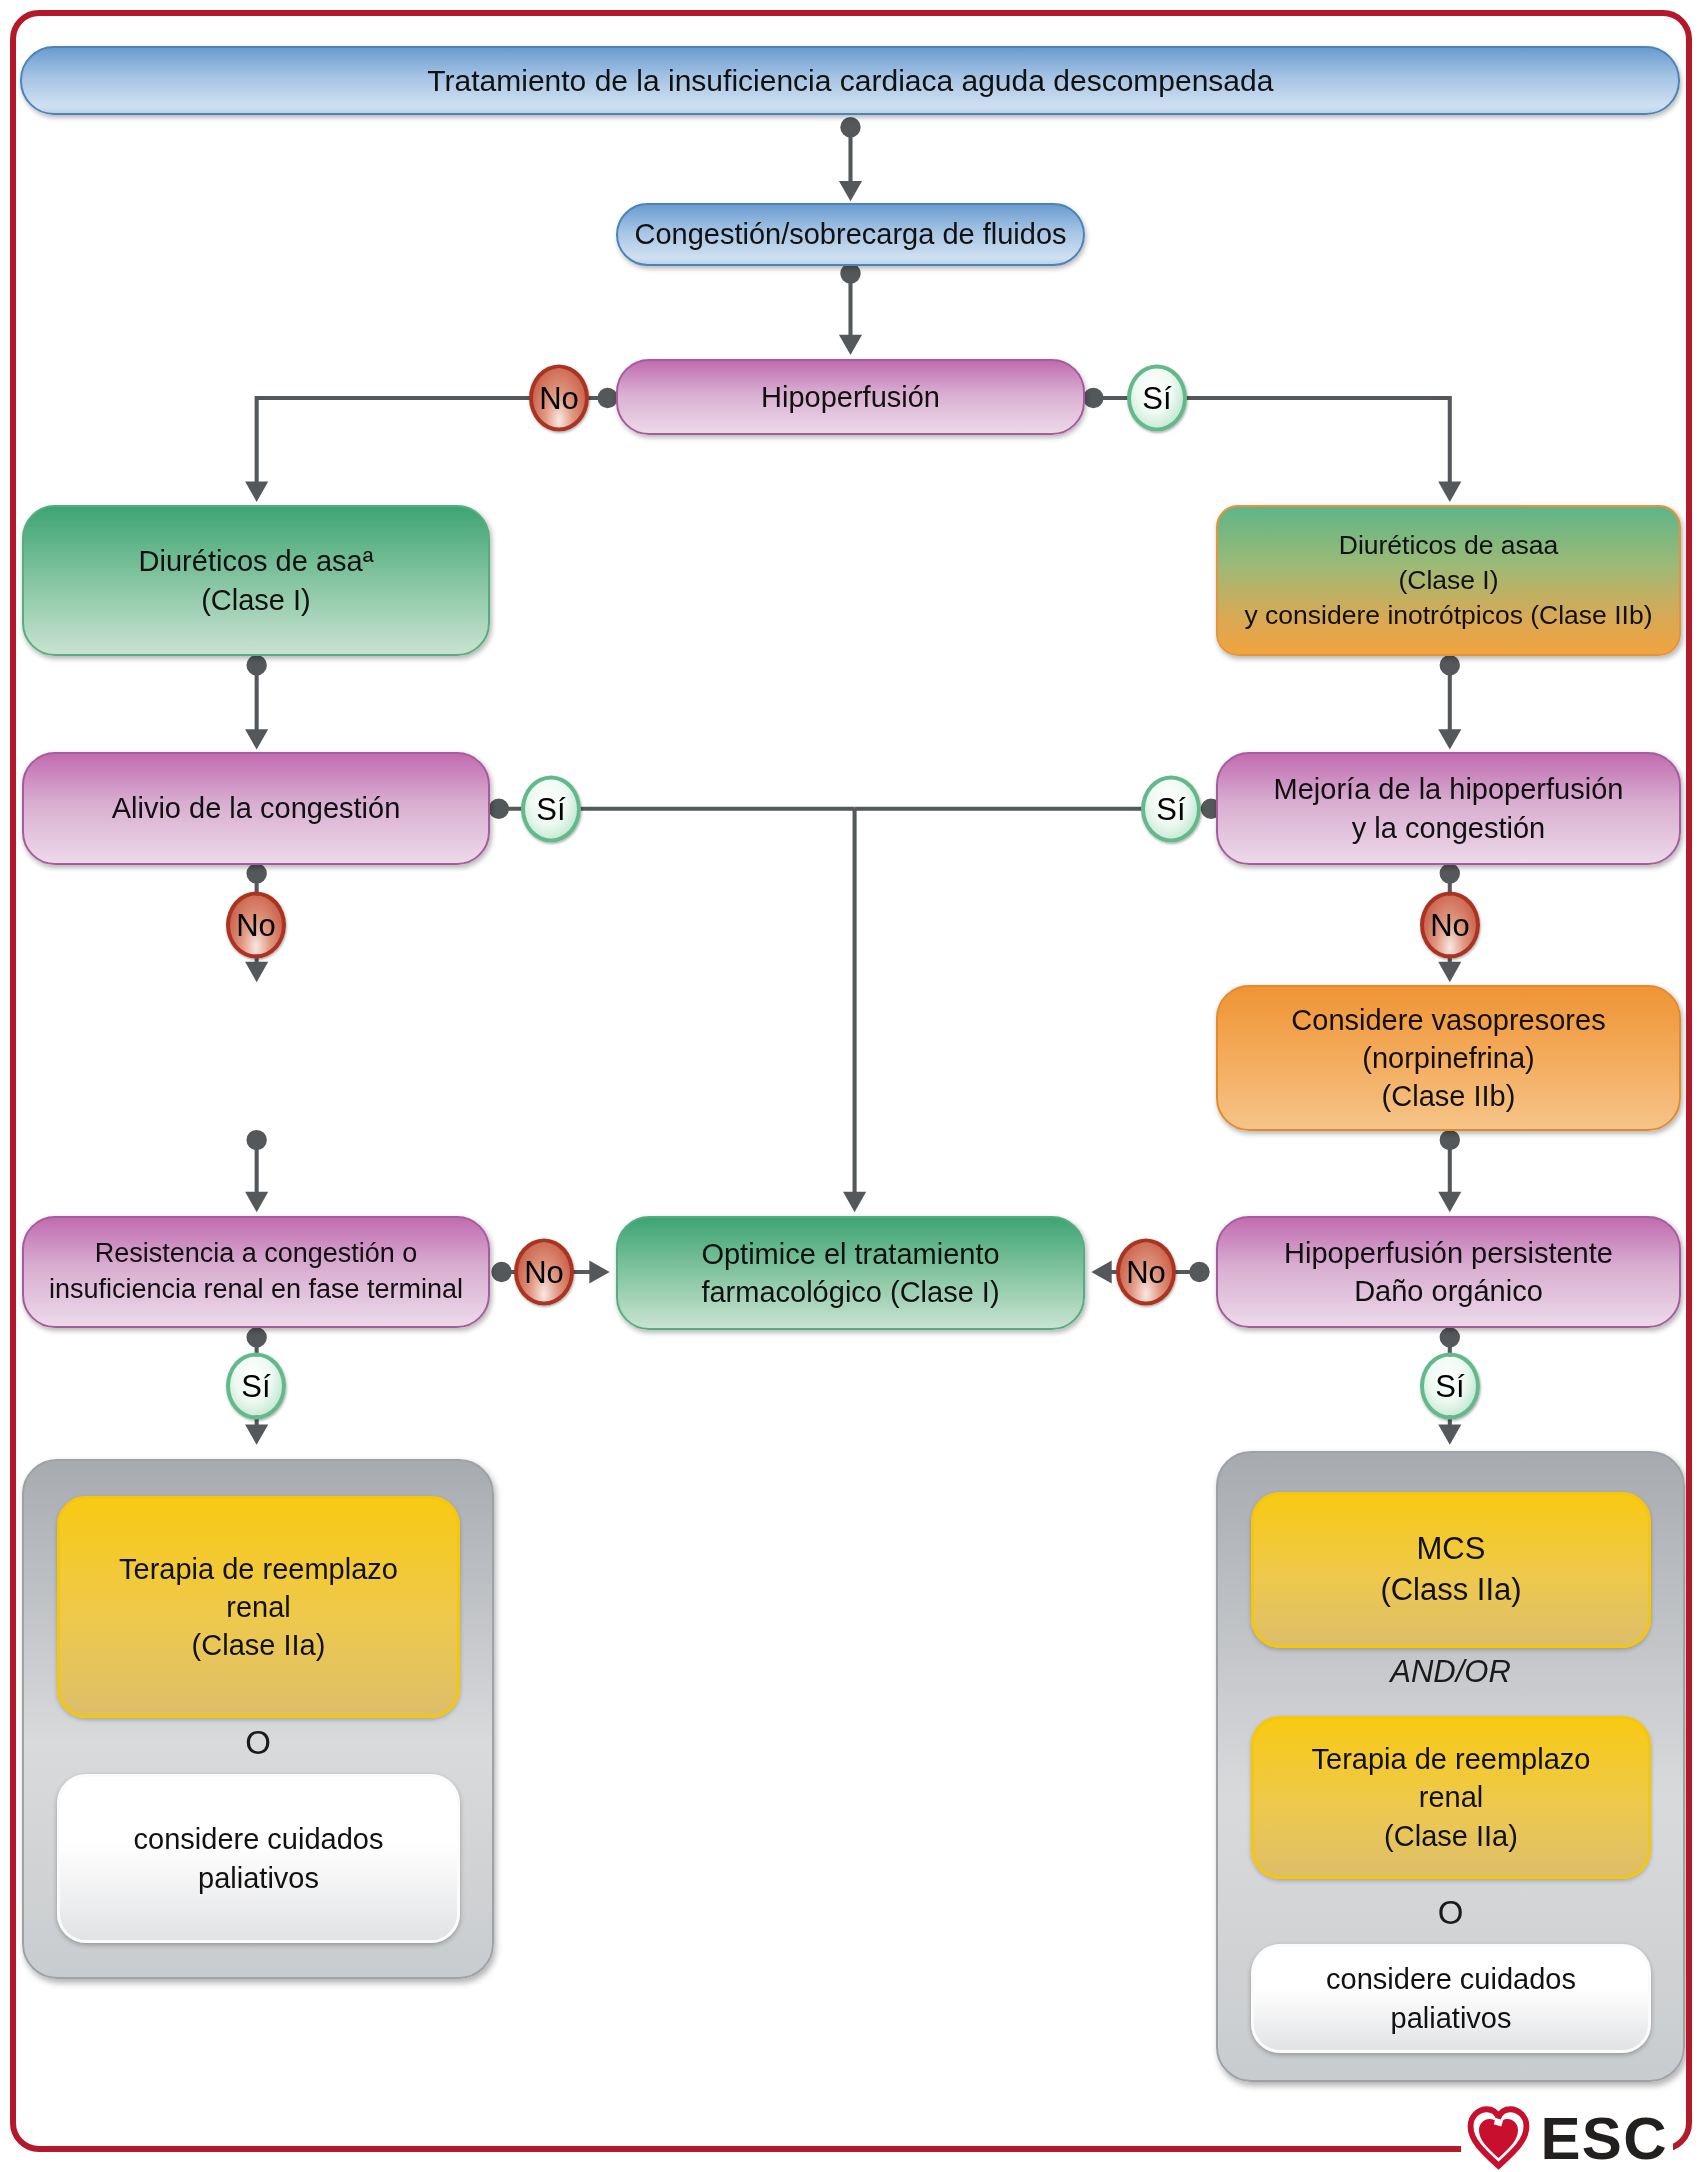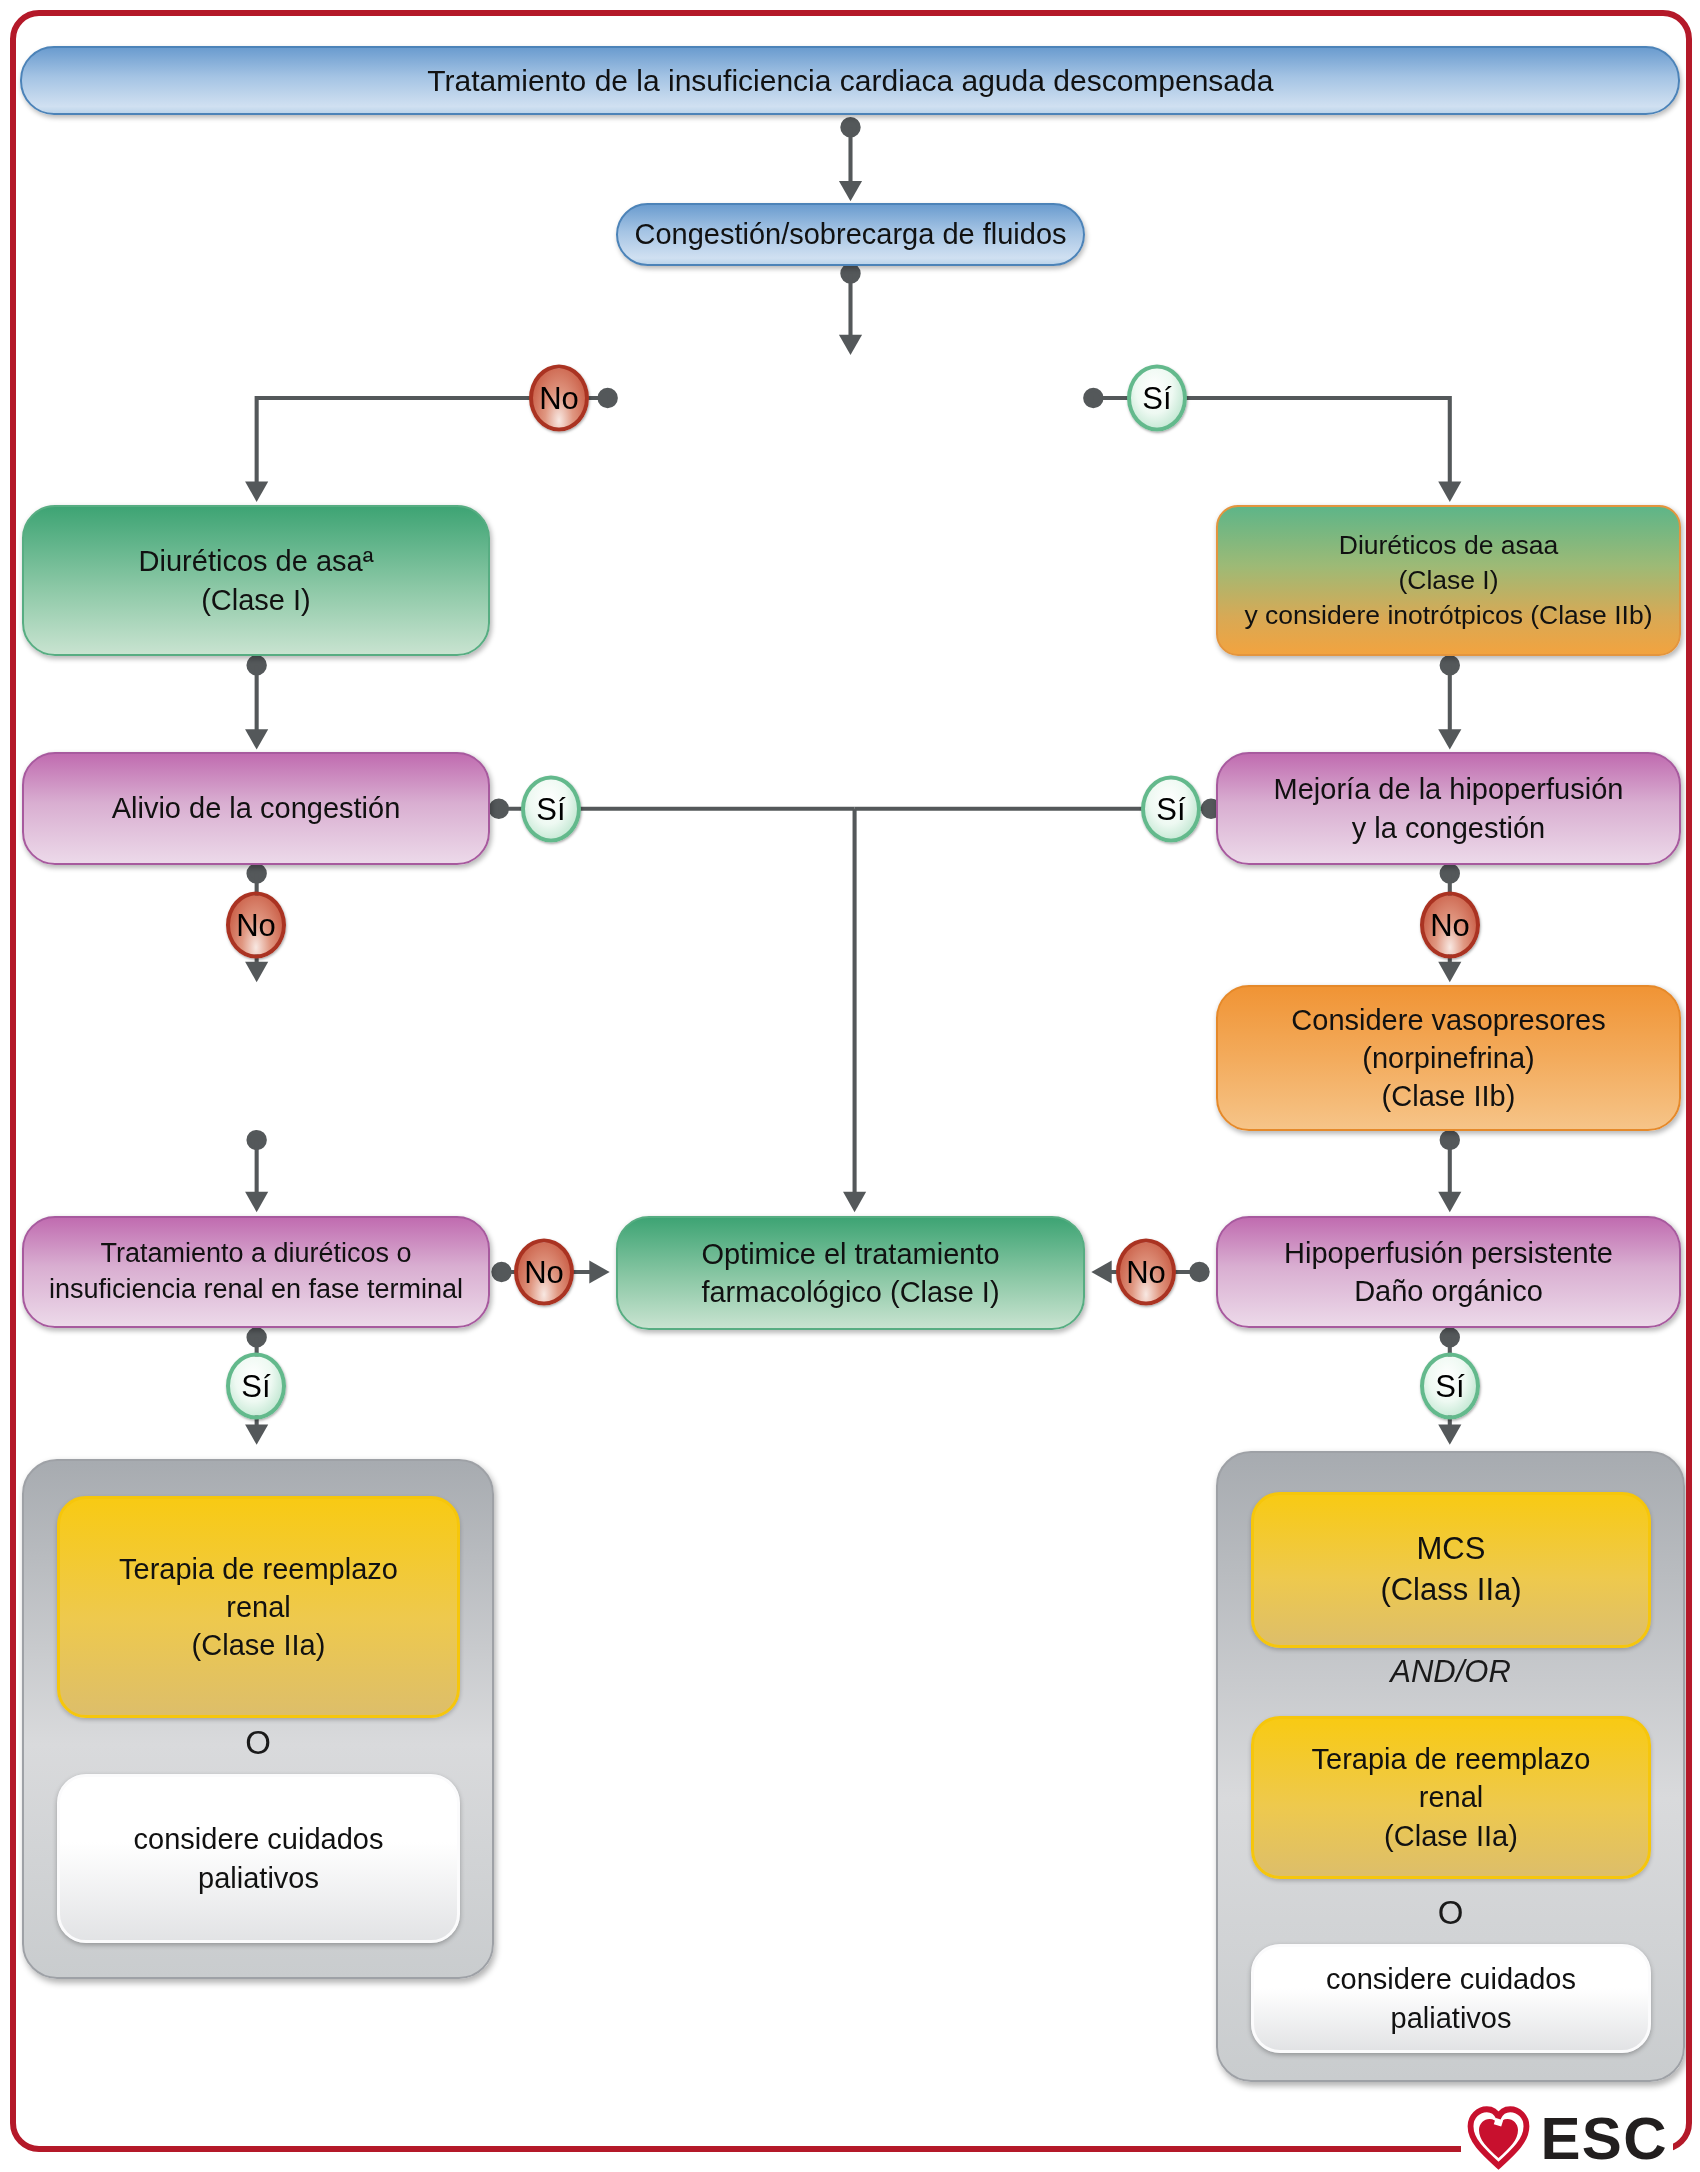--- a/index.html
+++ b/index.html
@@ -151,20 +151,23 @@
   </svg>
 
   <div class="node blue" style="left:20.4px;top:46px;width:1660px;height:69px;">
     <div class="ln">Tratamiento de la insuficiencia cardiaca aguda descompensada</div>
   </div>
 
   <div class="node blue" style="left:616px;top:203px;width:469px;height:63px;font-size:29px;">
     <div class="ln">Congestión/sobrecarga de fluidos</div>
   </div>
 
+  <div class="node purple" style="left:616px;top:359px;width:469px;height:76px;">
+    <div class="ln">Hipoperfusión</div>
+  </div>
 
   <div class="node green" style="left:22px;top:505px;width:468px;height:151px;">
     <div class="ln">Diuréticos de asaª</div>
     <div class="ln">(Clase I)</div>
   </div>
 
   <div class="node grnorange" style="left:1216px;top:505px;width:465px;height:151px;">
     <div class="ln">Diuréticos de asaa</div>
     <div class="ln">(Clase I)</div>
     <div class="ln">y considere inotrótpicos (Clase IIb)</div>
@@ -180,21 +183,21 @@
   </div>
 
 
   <div class="node orange" style="left:1216px;top:985px;width:465px;height:146px;">
     <div class="ln">Considere vasopresores</div>
     <div class="ln">(norpinefrina)</div>
     <div class="ln">(Clase IIb)</div>
   </div>
 
   <div class="node purple" style="left:22px;top:1216px;width:468px;height:112px;font-size:27px;">
-    <div class="ln">Tratamiento a diuréticos o</div>
+    <div class="ln">Resistencia a congestión o</div>
     <div class="ln">insuficiencia renal en fase terminal</div>
   </div>
 
   <div class="node green" style="left:616px;top:1216px;width:469px;height:114px;">
     <div class="ln">Optimice el tratamiento</div>
     <div class="ln">farmacológico (Clase I)</div>
   </div>
 
   <div class="node purple" style="left:1216px;top:1216px;width:465px;height:112px;">
     <div class="ln">Hipoperfusión persistente</div>

